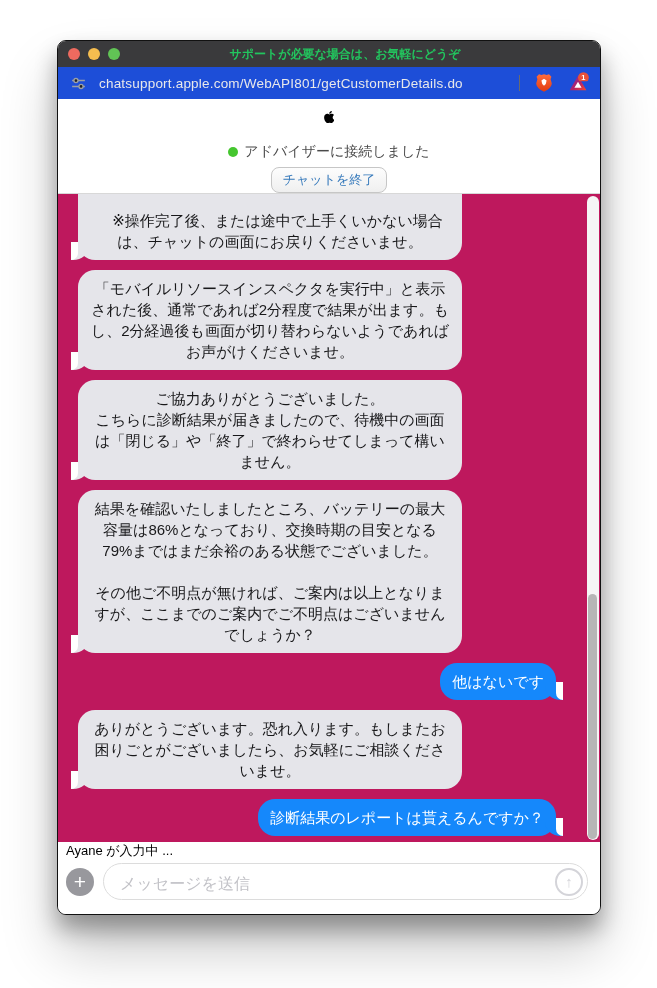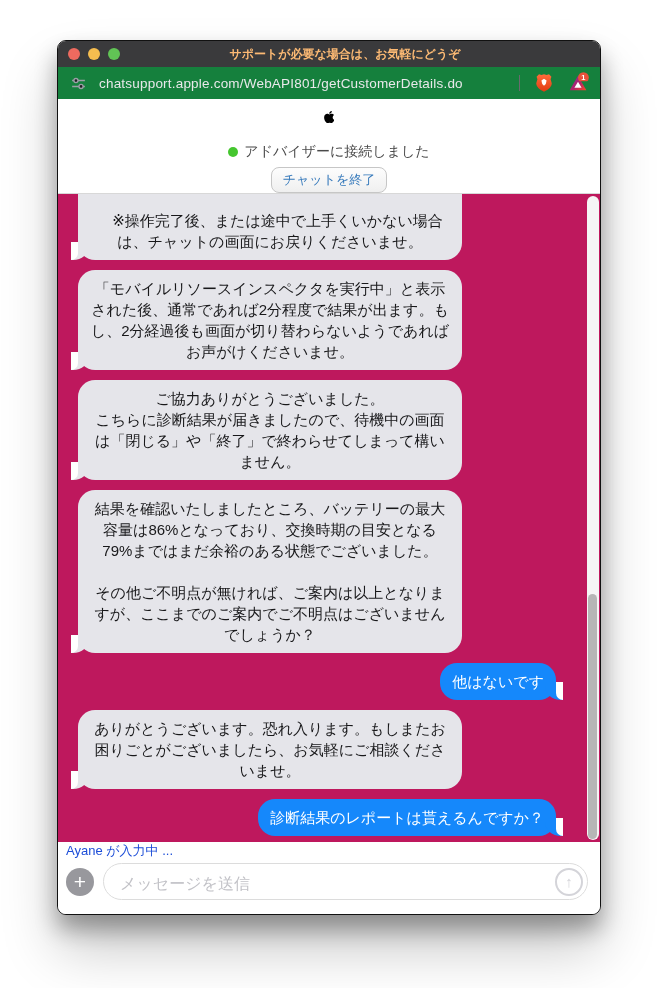--- a/index.html
+++ b/index.html
@@ -14,24 +14,24 @@
     box-shadow: 0 14px 22px rgba(0,0,0,.32), 0 34px 55px rgba(0,0,0,.22);
   }
 
   
   .titlebar { height:26px; background:#3a3a3c; position:relative; flex:0 0 auto; }
   .traffic { position:absolute; left:10px; top:7px; display:flex; gap:8px; }
   .light { width:12px; height:12px; border-radius:50%; }
   .light.red { background:#ee6a5f; }
   .light.yellow { background:#f5bd4f; }
   .light.green { background:#61c455; }
-  .win-title { text-align:center; line-height:26px; font-size:12px; font-weight:700; color:#fdba74;margin-left:32px; }
+  .win-title { text-align:center; line-height:26px; font-size:12px; font-weight:700; color:#22c55e;margin-left:32px; }
 
   
-  .urlbar { height:32px; background:#15803d; display:flex; align-items:center; padding:0 12px; flex:0 0 auto; }
+  .urlbar { height:32px; background:#1d4ed8; display:flex; align-items:center; padding:0 12px; flex:0 0 auto; }
   .tune-ic { width:17px; height:17px; flex:0 0 auto; }
   .url-text { margin-left:12px; font-size:13.5px; color:#e8e8ea; letter-spacing:.2px; white-space:nowrap; overflow:hidden; }
   .urlbar-right { margin-left:auto; display:flex; align-items:center; }
   .urlbar-divider { width:1px; height:16px; background:#6a6a6e; margin:0 12px; }
   .ext-ic { width:20px; height:20px; position:relative; margin-left:2px; }
   .ext-ic + .ext-ic { margin-left:14px; }
   .rewards-badge { position:absolute; top:-5px; right:-6px; min-width:13px; height:13px; padding:0 3px;
     border-radius:7px; background:#e8503a; color:#fff; font-size:9px; line-height:13px; text-align:center; font-weight:700; }
 
   
@@ -55,21 +55,21 @@
   .from-agent::after { content:""; position:absolute; bottom:0; left:-7px; width:7px; height:18px;
     background:#fff; border-bottom-right-radius:10px; }
   .from-user::before { content:""; position:absolute; bottom:0; right:-7px; width:18px; height:18px;
     background:#1588fb; border-bottom-left-radius:16px 14px; }
   .from-user::after { content:""; position:absolute; bottom:0; right:-7px; width:7px; height:18px;
     background:#fff; border-bottom-left-radius:10px; }
   .scroll-track { position:absolute; right:1px; top:2px; bottom:2px; width:12px; background:#f5f5f5; border-radius:6px; }
   .scroll-thumb { position:absolute; right:3px; top:400px; width:9px; height:245px; background:#b6b6b6; border-radius:5px; }
 
   
-  .typing-row { height:19px; flex:0 0 auto; padding-left:8px; font-size:13px; line-height:17px; color:#1d4ed8; background:#fff; }
+  .typing-row { height:19px; flex:0 0 auto; padding-left:8px; font-size:13px; line-height:17px; color:#000000; background:#fff; }
   .composer { height:53px; flex:0 0 auto; background:#fff; display:flex; align-items:center; gap:9px; padding:0 12px 12px 8px; }
   .plus-btn { width:28px; height:28px; border-radius:50%; background:#98989d; color:#fff; border:none;
     font-size:21px; line-height:26px; text-align:center; flex:0 0 auto; font-family:inherit; }
   .input-wrap { position:relative; flex:1 1 auto; }
   .msg-input { width:100%; height:37px; border:1.5px solid #dcdcdc; border-radius:19px;
     padding:4px 44px 0 16px; font-size:16px; color:#333; outline:none; background:#fff; font-family:inherit; }
   .msg-input::placeholder { color:#c2c2c7; }
   .send-btn { position:absolute; right:5px; top:4.5px; width:28px; height:28px; border-radius:50%;
     background:#fff; border:2px solid #d4d4d9; color:#d4d4d9; font-size:15px; font-weight:700;
     display:flex; align-items:center; justify-content:center; font-family:inherit; }

